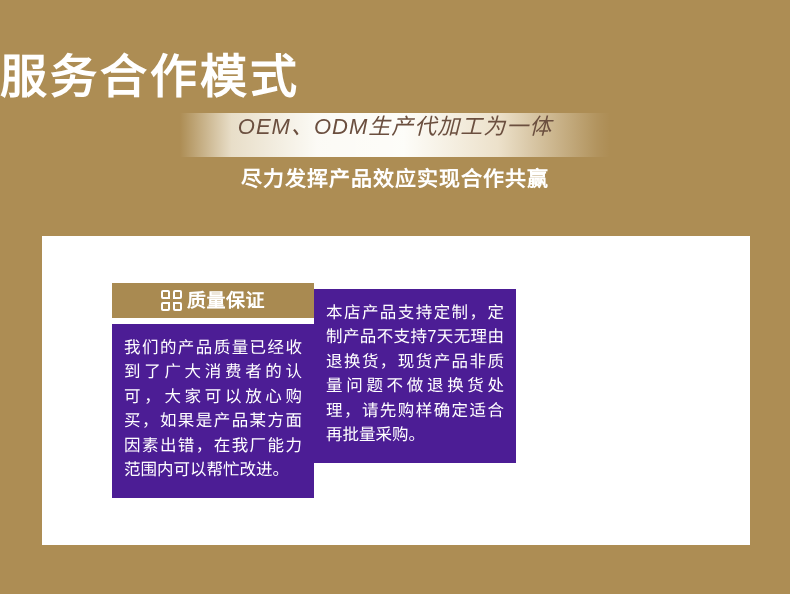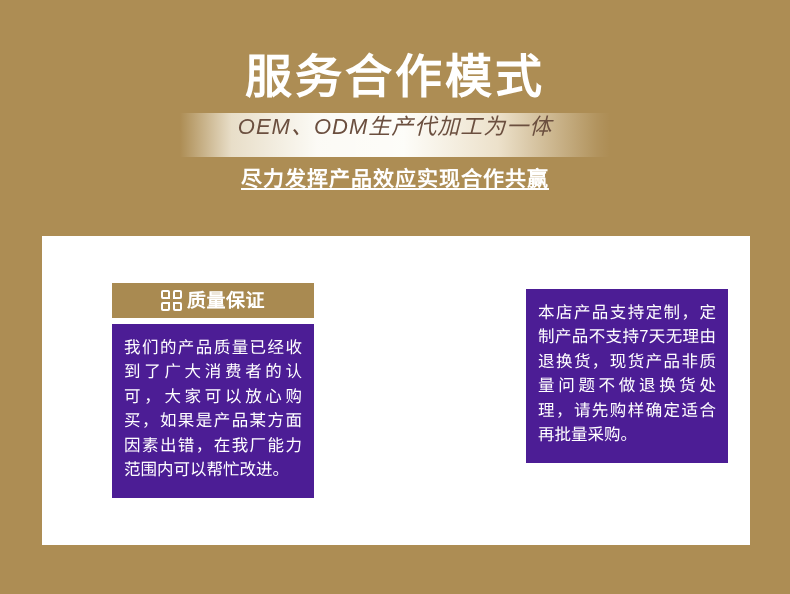--- a/index.html
+++ b/index.html
@@ -31,21 +31,20 @@
     top: 0;
     width: 790px;
     height: 232px;
   }
 
   .main-title {
     position: absolute;
     left: 0;
     top: 47px;
     width: 790px;
-    text-align: center;
     font-size: 47px;
     line-height: 60px;
     font-weight: bold;
     color: #ffffff;
     letter-spacing: 3px;
   }
 
   .subtitle-band {
     position: absolute;
     left: 180px;
@@ -78,42 +77,40 @@
     position: absolute;
     left: 0;
     top: 164px;
     width: 790px;
     text-align: center;
     font-size: 21px;
     line-height: 30px;
     font-weight: bold;
     color: #ffffff;
     letter-spacing: 1px;
-    text-decoration: underline;
   }
 
   
   .panel {
     position: absolute;
     left: 42px;
     top: 236px;
     width: 708px;
     height: 309px;
     background: #ffffff;
   }
 
   
   .cards {
     position: absolute;
     left: 24px;
     top: 47px;
     width: 662px;
     height: 215px;
     display: flex;
-    justify-content: space-between;
     padding-left: 46px;
   }
 
   .card {
     width: 202px;
     display: flex;
     flex-direction: column;
   }
 
   .card-header {

